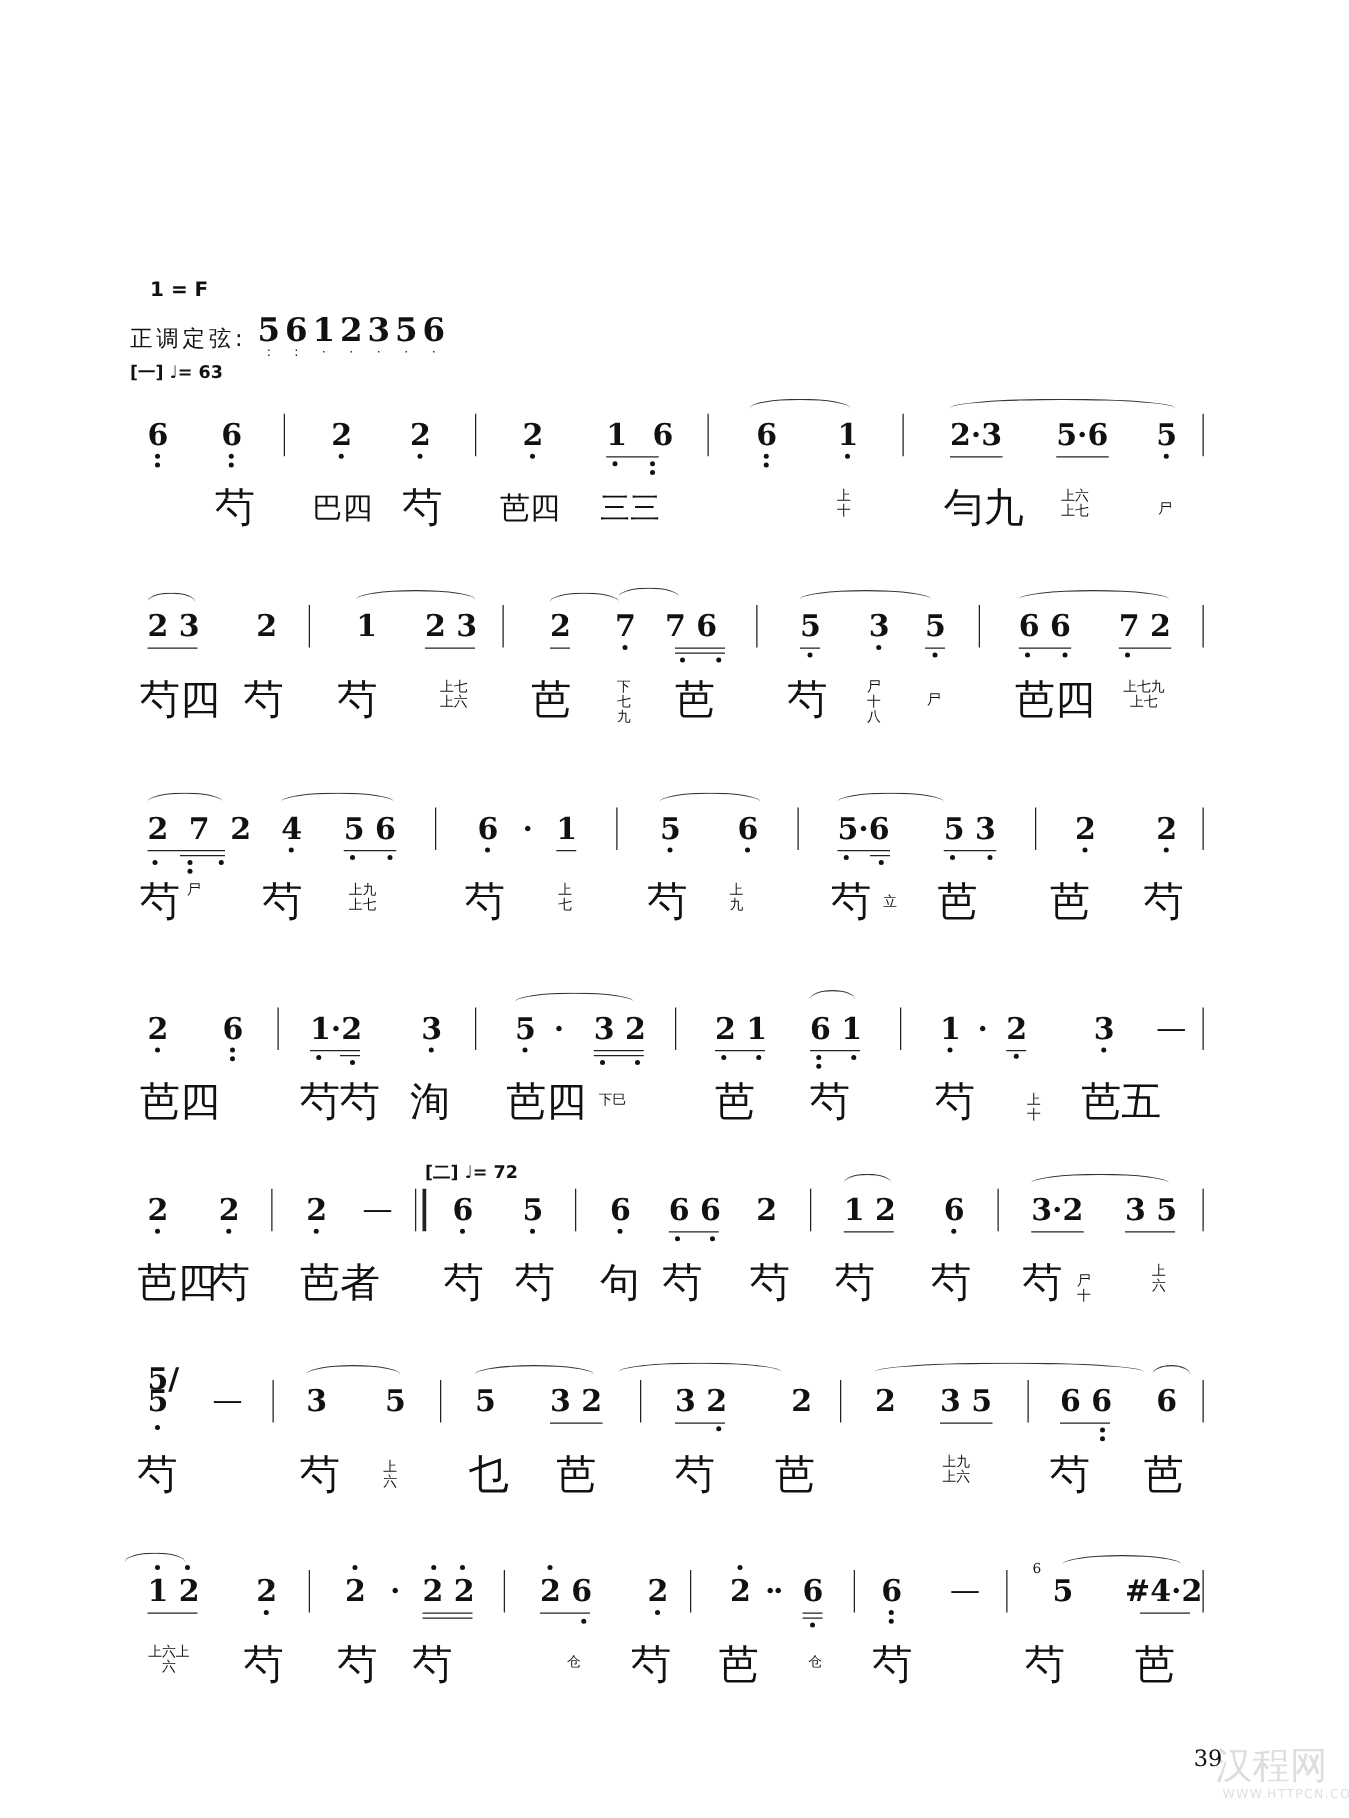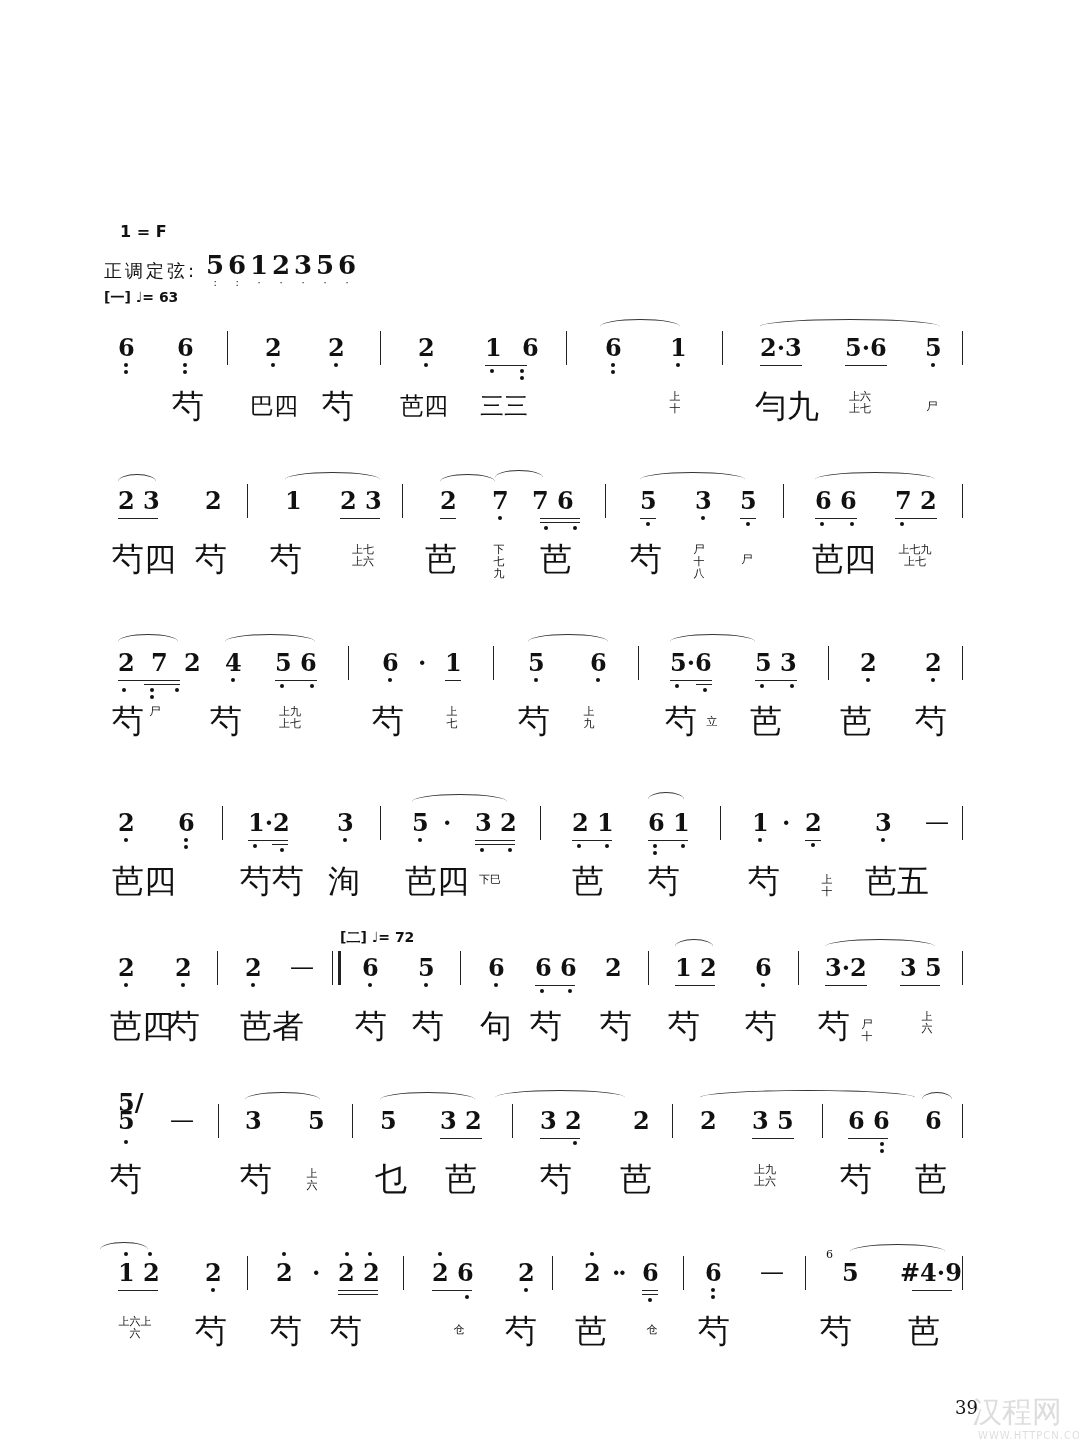--- a/index.html
+++ b/index.html
@@ -471,21 +471,21 @@
         <span class="dot" style="left:548px;top:48px"></span>
       <span class="bar" style="left:583px"></span>
       <span class="n" style="left:605px">6</span>
       <span class="dot" style="left:611px;top:38px"></span>
         <span class="dot" style="left:611px;top:45px"></span>
       <span class="n" style="left:660px;font-weight:normal">—</span>
       <span class="bar" style="left:705px"></span>
       <span style="position:absolute;left:726px;top:-2px;font-size:11px">6</span>
       <span class="slur" style="left:750px;top:-6px;width:95px"></span>
       <span class="n" style="left:742px">5</span>
-      <span class="n" style="left:800px">#4·9</span>
+      <span class="n" style="left:800px">#4·2</span>
       <span class="ul" style="left:812px;top:40px;width:40px"></span>
       <span class="bar" style="left:862px"></span>
     </div>
     <div class="tab">
       <span class="ts" style="left:15px;width:40px">上六上六</span>
       <span class="t" style="left:95px">芍</span>
       <span class="t" style="left:170px">芍</span>
       <span class="t" style="left:230px">芍</span>
       <span class="ts" style="left:352px;top:14px">仓</span>
       <span class="t" style="left:405px">芍</span>

